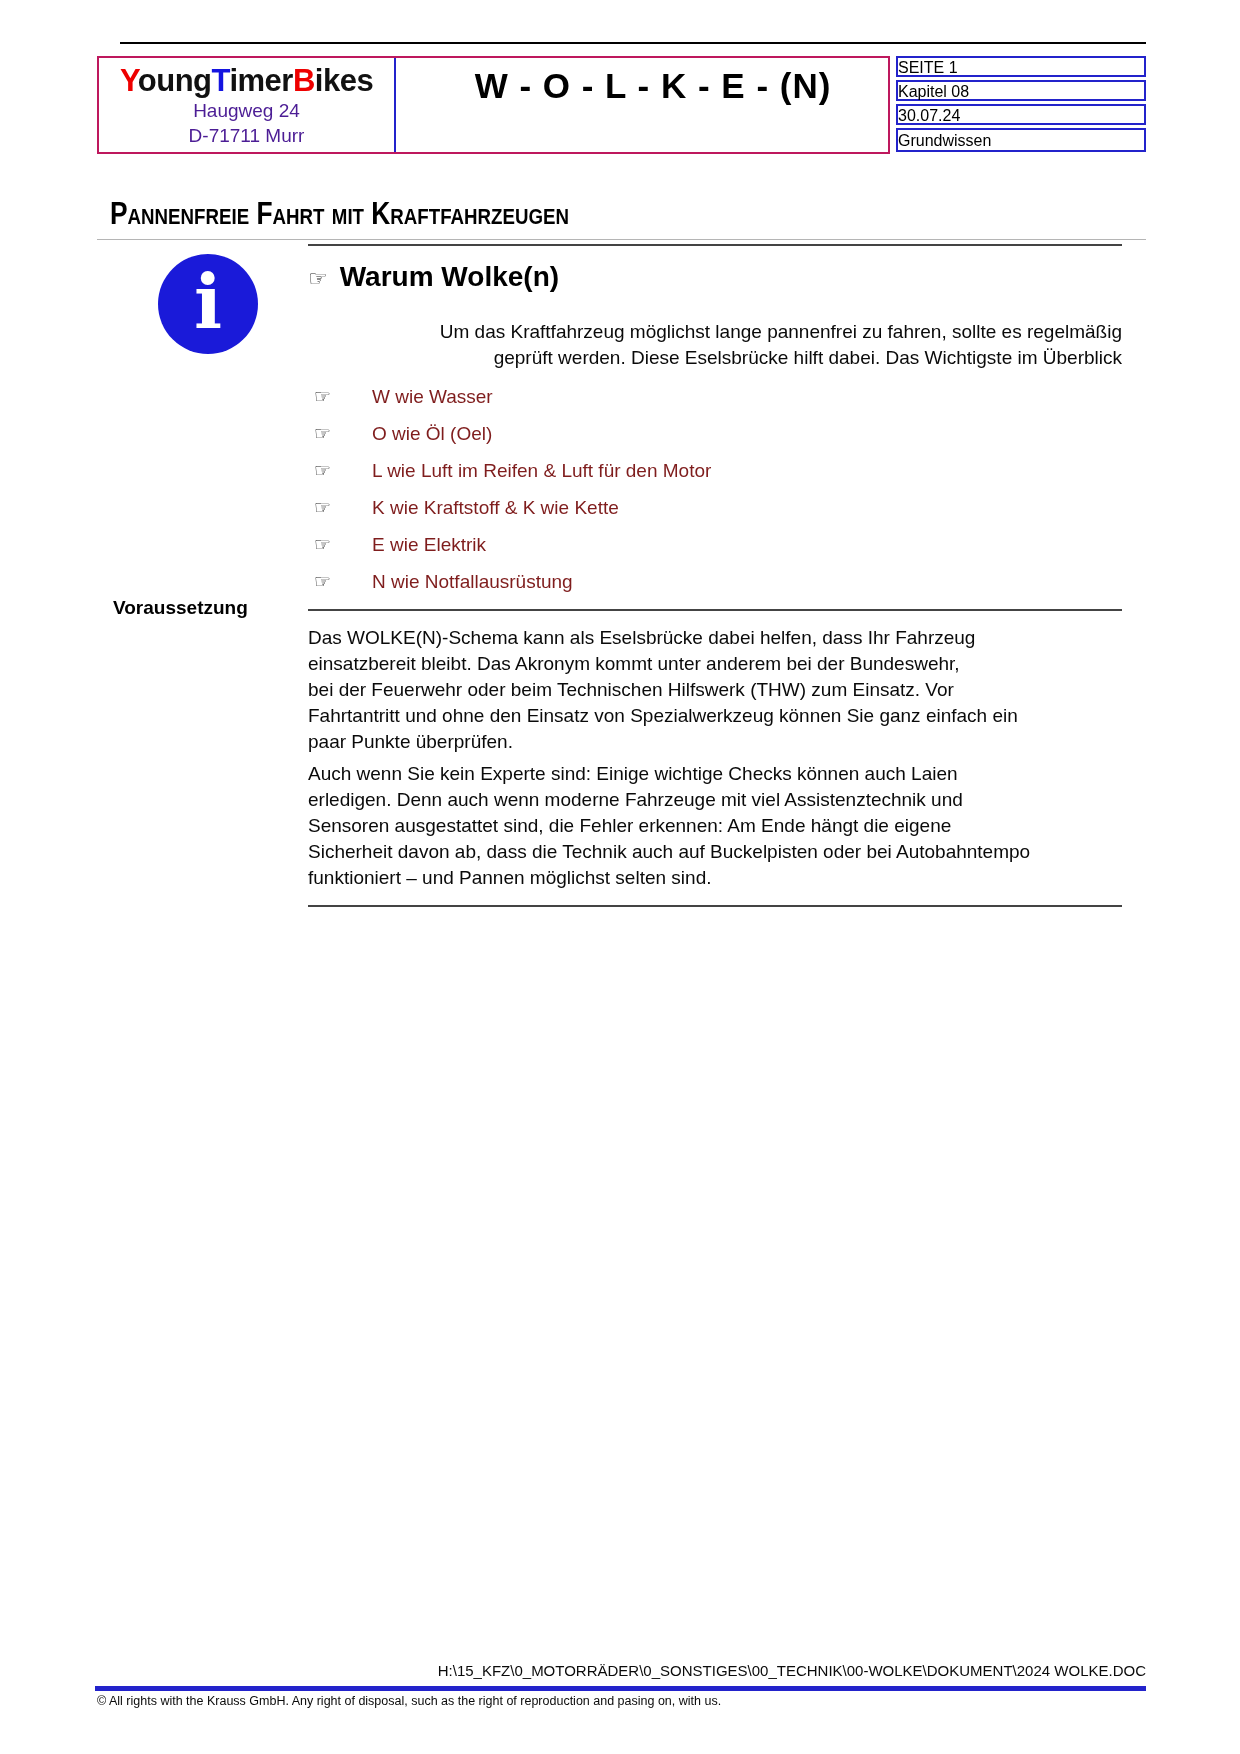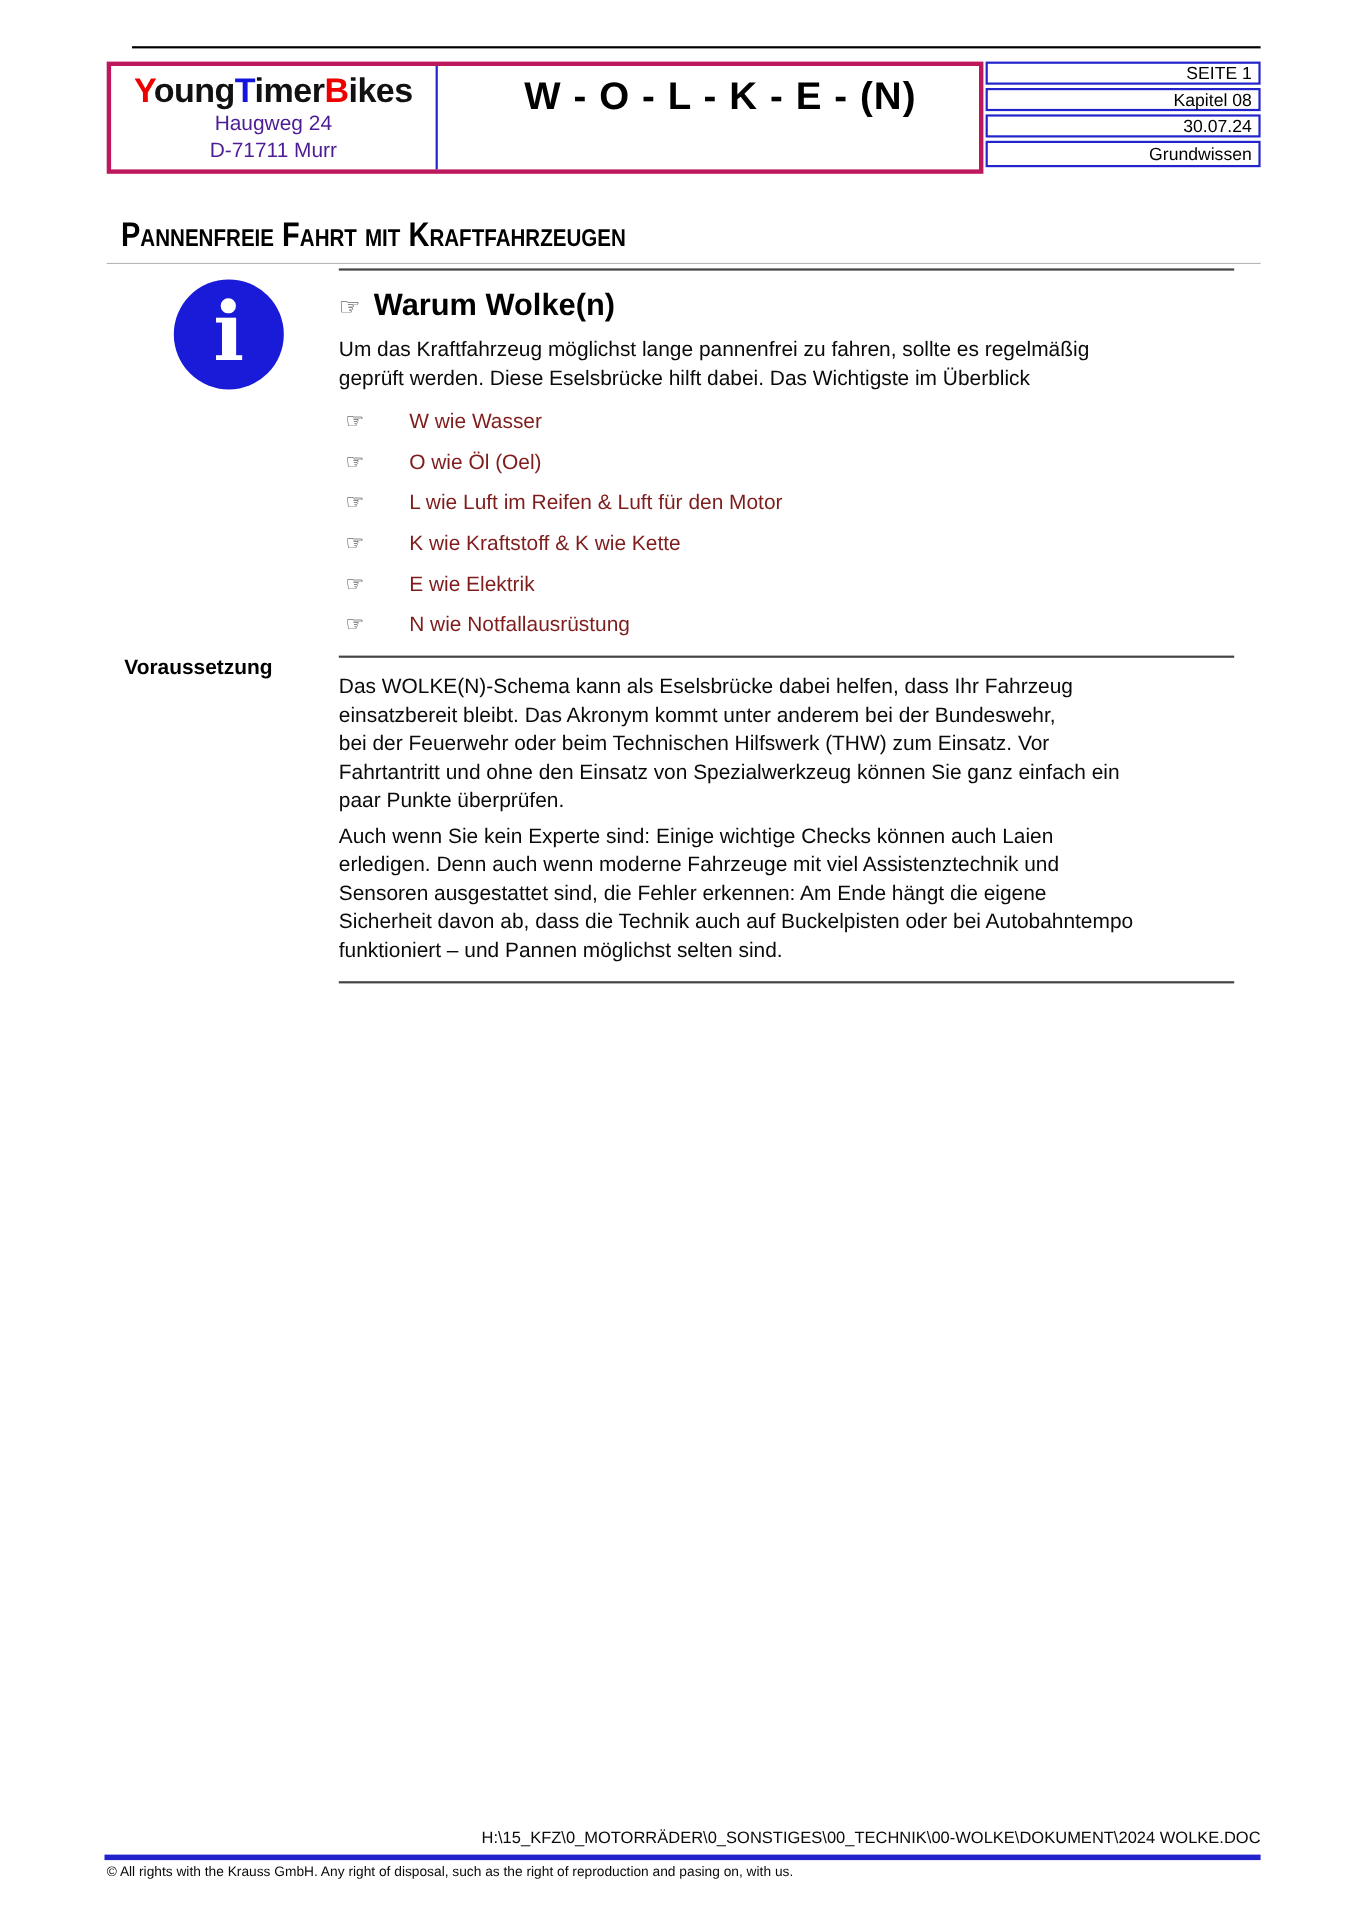--- a/index.html
+++ b/index.html
@@ -5,34 +5,34 @@
   html,body{margin:0;padding:0;background:#e8e8e8;}
   .page{
     position:relative;width:1240px;height:1754px;background:#ffffff;
     font-family:"Liberation Sans",sans-serif;color:#000;overflow:hidden;
     margin:0 auto;
   }
   
   .top-rule{position:absolute;left:120px;top:42px;width:1026px;height:2px;background:#000;}
   .header-box{
     position:absolute;left:97px;top:56px;width:789px;height:94px;
-    border:4px solid #be185d;display:flex;
+    border:2px solid #be185d;display:flex;
   }
   .logo-cell{width:297px;border-right:2px solid #2323cb;display:flex;flex-direction:column;align-items:center;padding-top:6px;box-sizing:border-box;}
   .logo-line{font-size:31px;font-weight:bold;letter-spacing:-0.5px;line-height:34px;white-space:nowrap;}
   .logo-line .c-red{color:#ee0000;}
   .logo-line .c-blue{color:#1414e0;}
   .logo-line .c-black{color:#111;}
   .addr{font-size:19px;line-height:25px;color:#4c1d95;}
   .title-cell{flex:1;text-align:center;padding-top:8px;padding-left:22px;}
   .doc-title{font-size:35px;font-weight:bold;letter-spacing:1px;white-space:nowrap;}
   .meta-col{position:absolute;left:896px;top:56px;width:250px;}
   .meta-cell{
     box-sizing:border-box;height:21px;border:2px solid #2323cb;margin-bottom:3px;
-    font-size:16px;text-align:right;padding:1px 6px 0 0;line-height:17px;background:#fff;
+    font-size:16px;padding:1px 6px 0 0;line-height:17px;background:#fff;
   }
   .meta-cell:last-child{height:24px;line-height:19px;}
   
   .section-heading{
     position:absolute;left:110px;top:196px;
     font-size:31px;font-weight:bold;font-variant:small-caps;
     transform:scaleX(0.85);transform-origin:left center;white-space:nowrap;letter-spacing:0px;
   }
   .light-rule{position:absolute;left:97px;top:239px;width:1049px;height:1px;background:#b5b5b5;}
   
@@ -44,21 +44,21 @@
     font-family:"DejaVu Serif",serif;font-weight:bold;font-size:74px;color:#fff;
     line-height:74px;margin-top:-4px;
   }
   
   .text-column{position:absolute;left:308px;top:244px;width:814px;}
   .rule{height:2px;background:#444;}
   .topic-heading{display:flex;align-items:baseline;margin-top:14px;}
   .pointer{font-family:"DejaVu Sans",sans-serif;font-size:22px;color:#222;margin-right:12px;}
   .topic-title{font-size:28px;font-weight:bold;line-height:34px;}
   .body-text{font-size:19px;line-height:26px;white-space:pre-line;color:#0a0a0a;}
-  .intro{margin-top:12px;}
+  .intro{margin-top:25px;text-align:right;}
   .checklist{margin-top:14px;}
   .check-item{display:flex;align-items:baseline;height:37px;padding-left:6px;box-sizing:border-box;}
   .check-item .pointer{font-size:19px;width:58px;margin:0;flex:none;}
   .check-item .check-text{font-size:19px;color:#7f1d1d;}
   .rule-mid{margin-top:2px;}
   .para1{margin-top:6px;}
   .para2{margin-top:14px;}
   .rule-end{margin-top:14px;}
   .sidebar-label{position:absolute;left:113px;top:597px;font-size:19px;font-weight:bold;}
   

